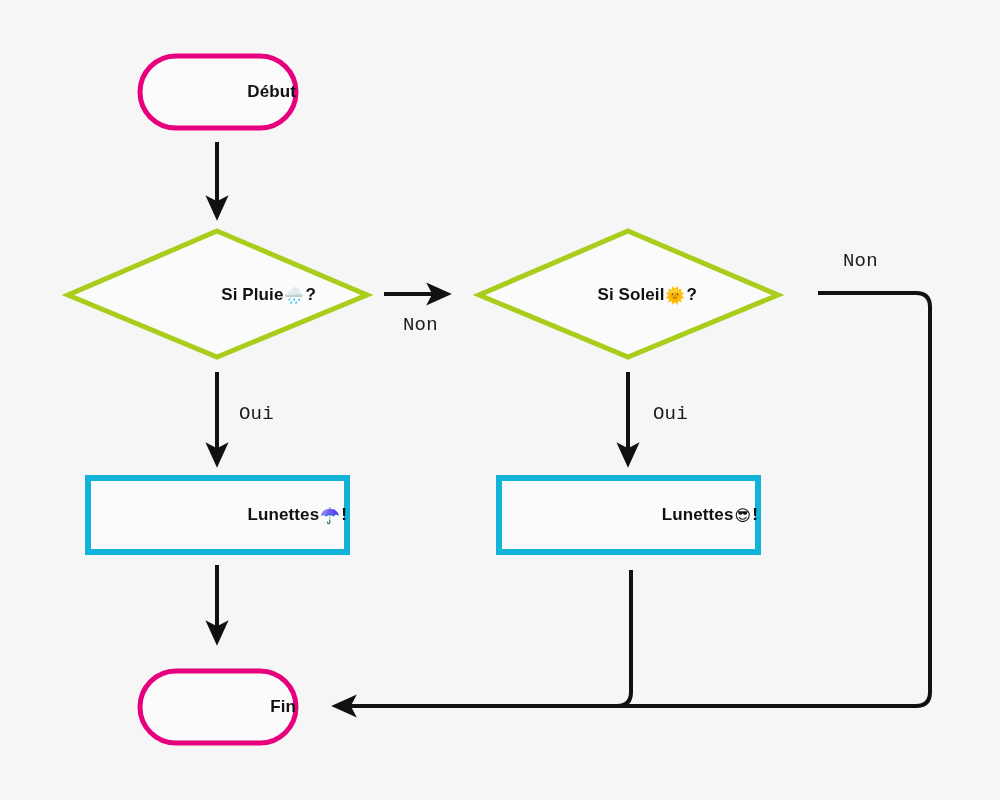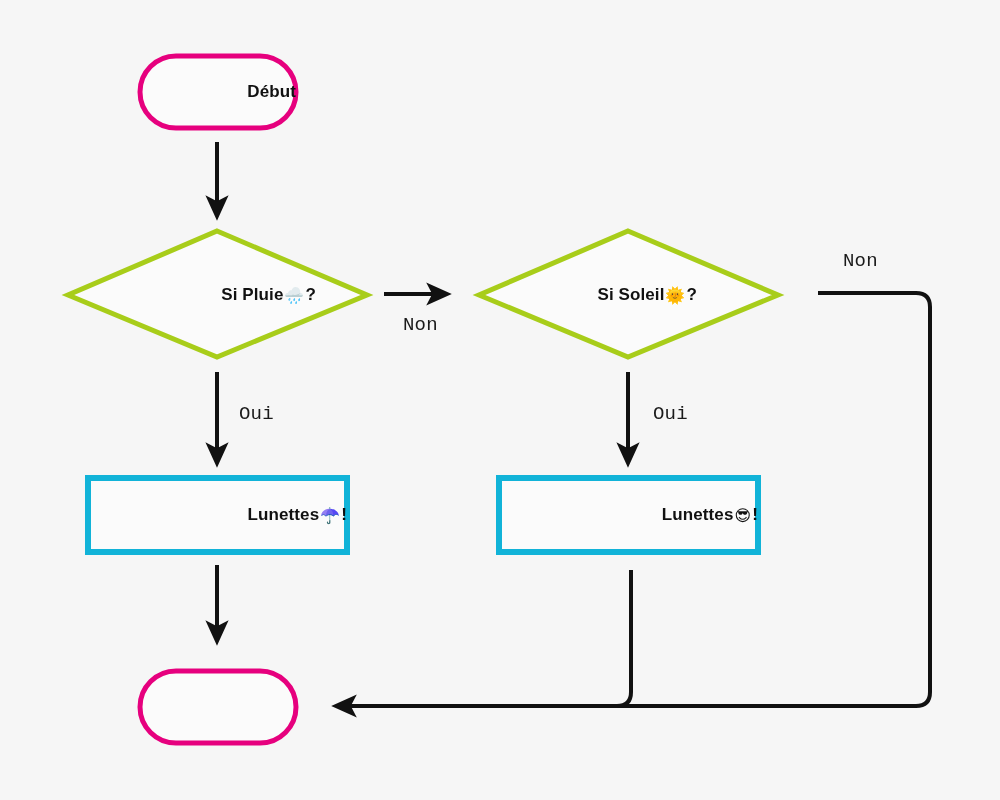--- a/index.html
+++ b/index.html
@@ -115,20 +115,23 @@
     <span class="emoji">☂️</span>
     <span>!</span>
   </div>
 
   <div class="node-label" style="left:499px; top:478px; width:259px; height:74px;">
     <span>Lunettes</span>
     <span class="emoji">😎</span>
     <span>!</span>
   </div>
 
+  <div class="node-label" style="left:140px; top:671px; width:156px; height:72px;">
+    <span>Fin</span>
+  </div>
 
   <div class="edge-label" style="left:403px; top:314px;">Non</div>
 
   <div class="edge-label" style="left:239px; top:403px;">Oui</div>
 
   <div class="edge-label" style="left:653px; top:403px;">Oui</div>
 
   <div class="edge-label" style="left:843px; top:250px;">Non</div>
 
 </div>

